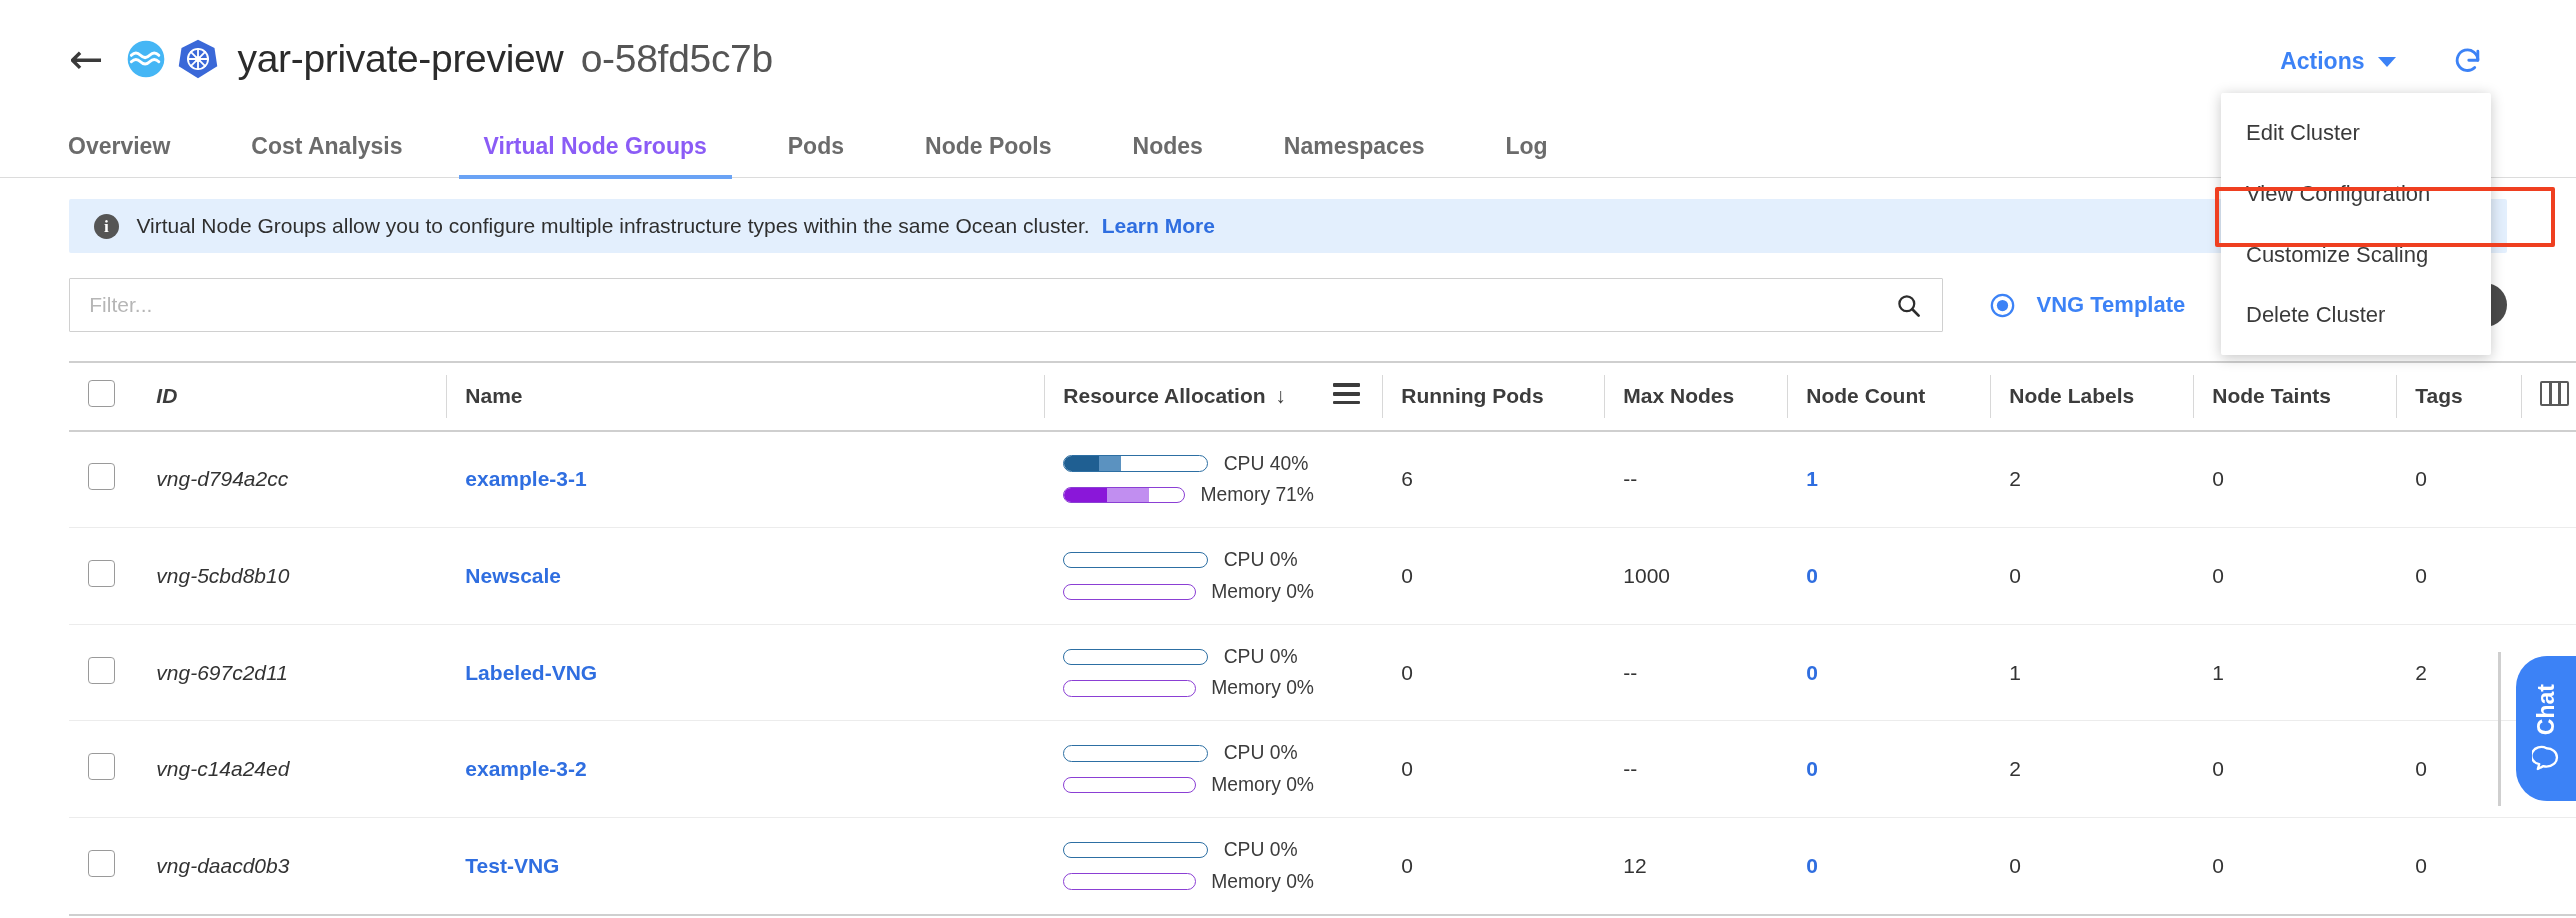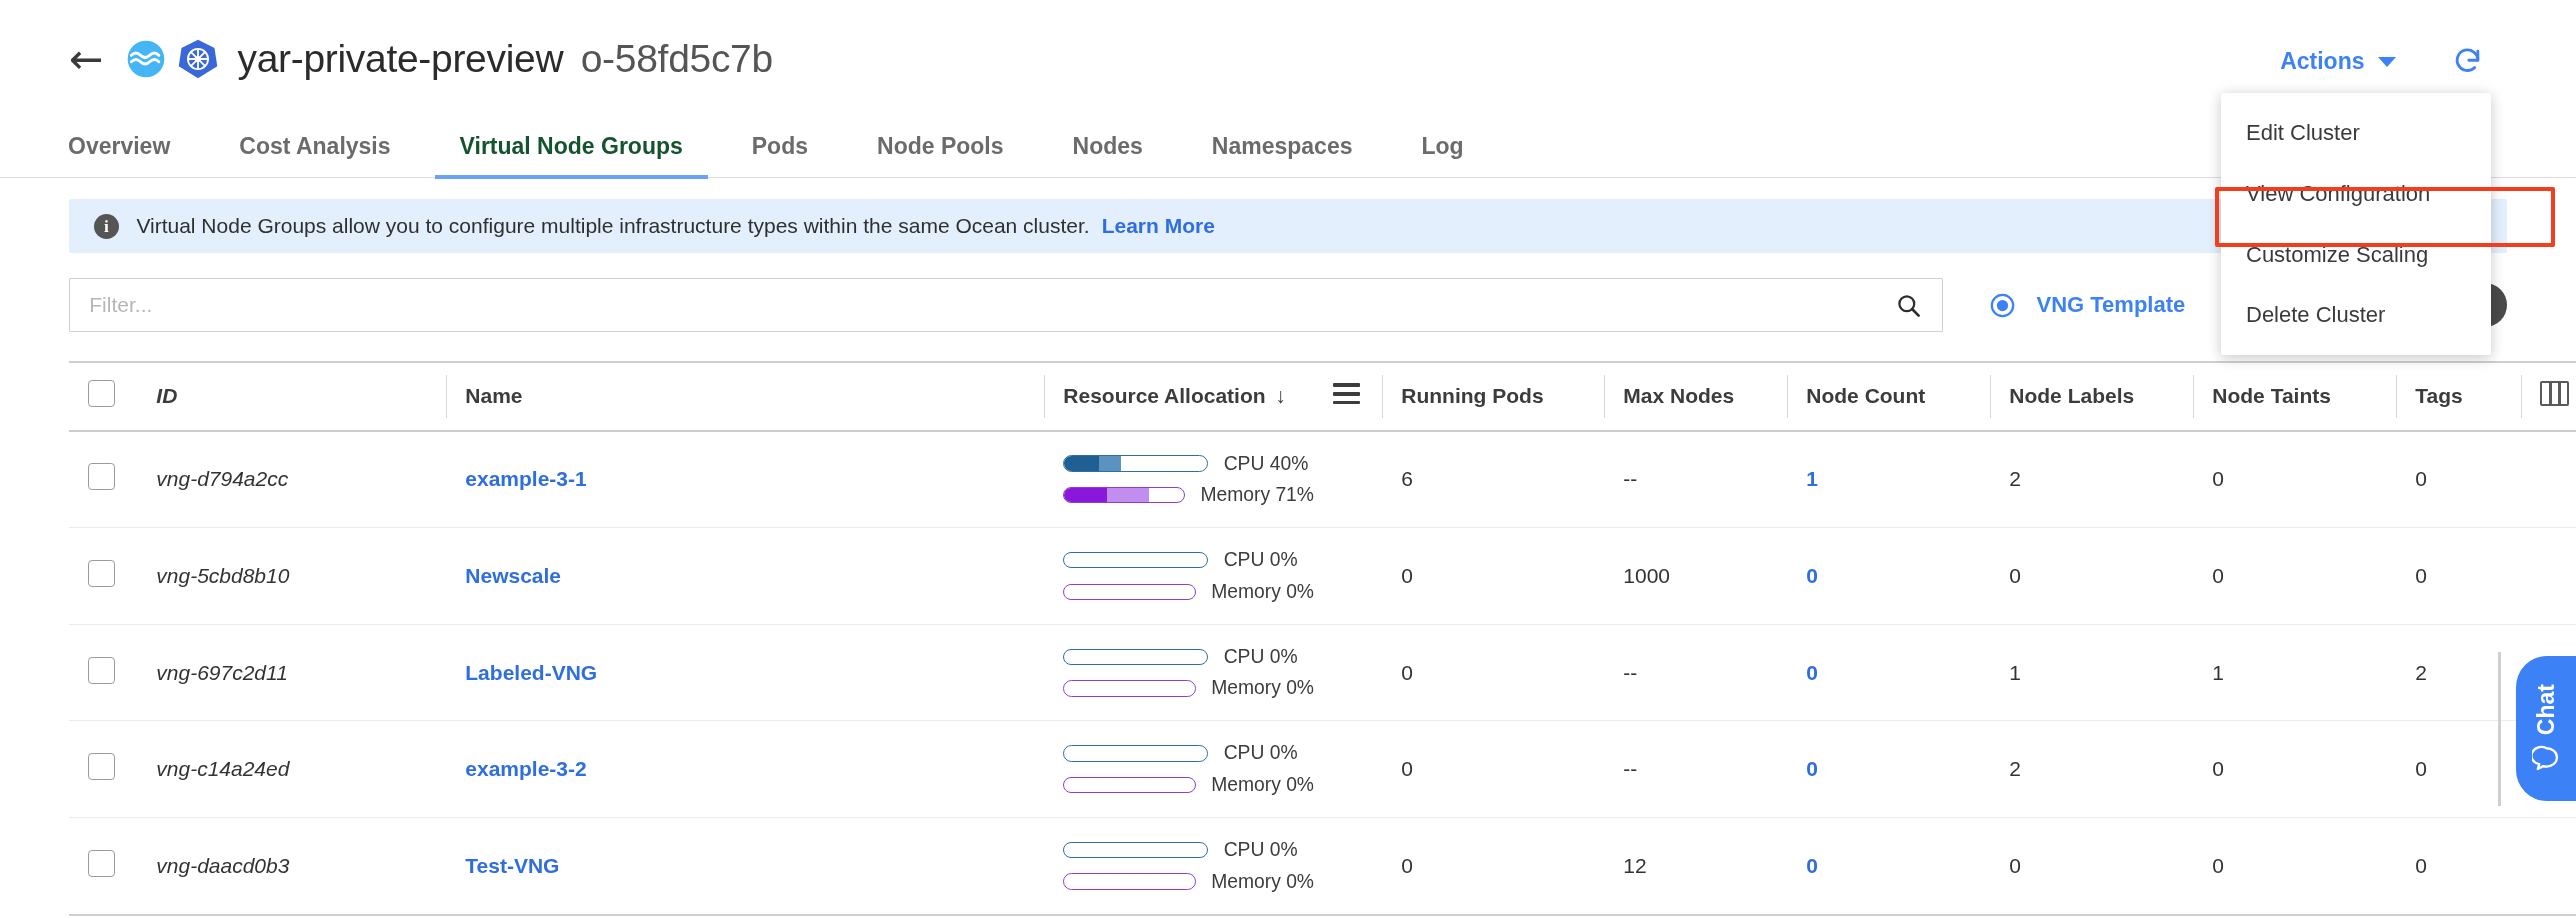--- a/index.html
+++ b/index.html
@@ -48,28 +48,28 @@
   }
   .refresh-btn {
     margin-left: 56px; margin-right: 93px; cursor: pointer;
     width: 31px; height: 31px;
   }
 
   
   .tabs {
     display: flex; align-items: flex-end;
     border-bottom: 1.9px solid #dcdcdc;
-    padding-left: 68px; height: 60px; gap: 0;
+    padding-left: 68px; height: 60px; gap: 12px;
   }
   .tab {
     font-size: 23px; color: #6b6b6b; font-weight: bold;
     padding: 0 0 17.4px 0; margin-right: 69px; cursor: pointer;
     position: relative; white-space: nowrap;
   }
-  .tab.active { color: #14532d; }
+  .tab.active { color: #8b5cf6; }
   .tab.active::after {
     content: ""; position: absolute; left: -25px; right: -25px; bottom: -1.9px;
     height: 3.9px; background: #6aa3f5;
   }
 
   
   .banner-wrap { padding: 21px 69px 0 69px; }
   .banner {
     background: #e3effd; height: 54px; display: flex; align-items: center;
     padding: 0 25px; border-radius: 1.9px;

